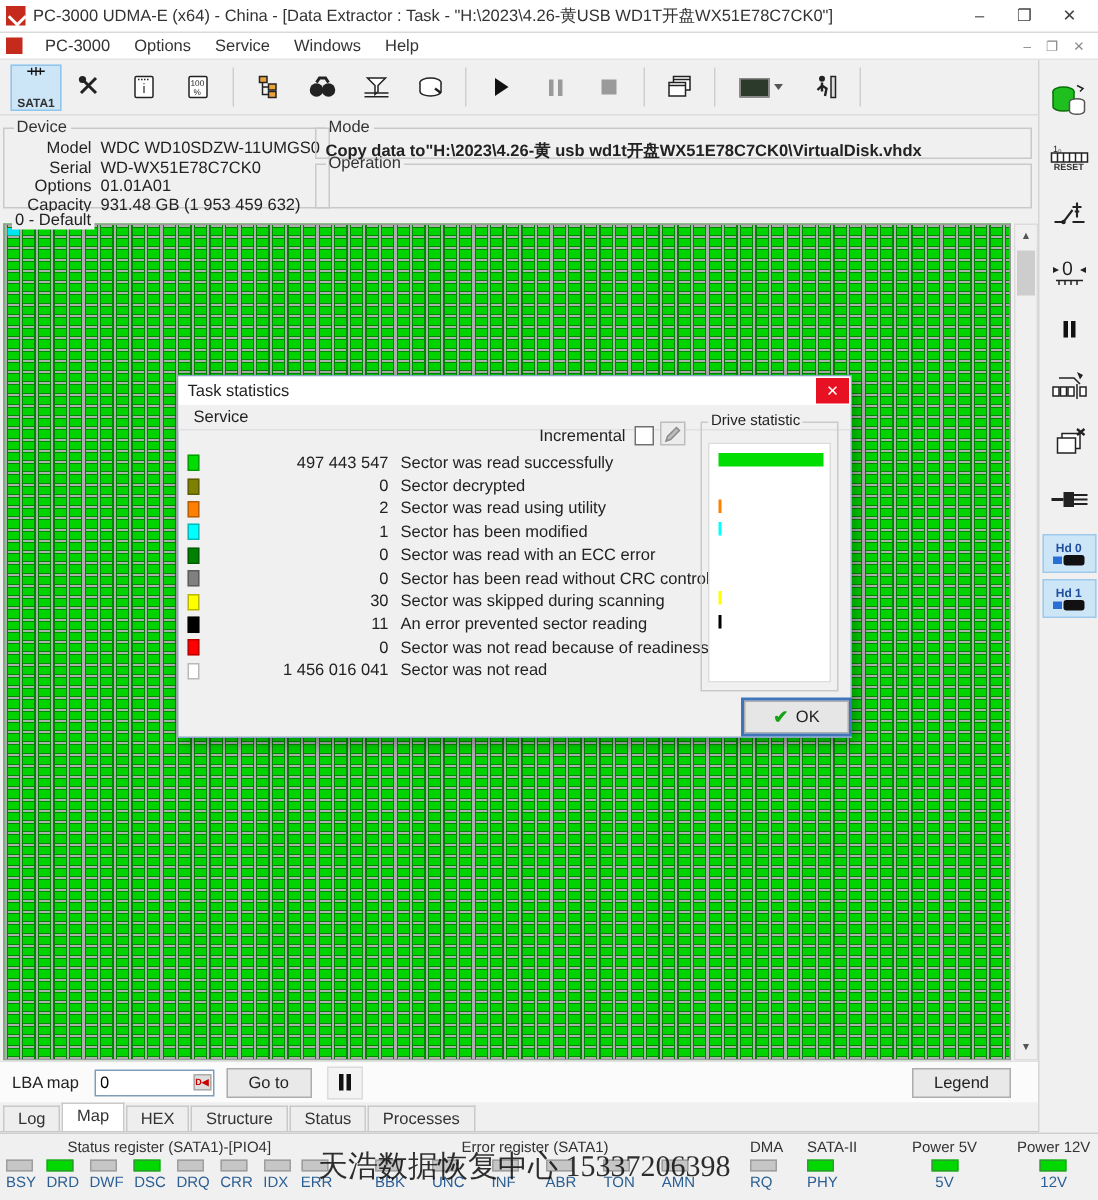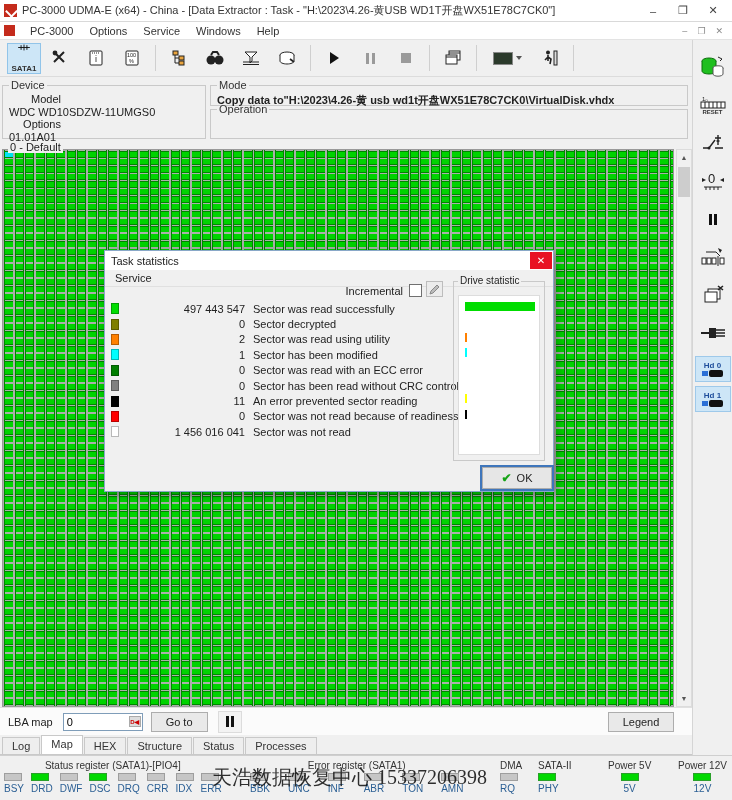--- a/index.html
+++ b/index.html
@@ -41,21 +41,21 @@
   .hd-btn { width:36px; height:26px; margin-bottom:4px; background:#cde6f7; border:1px solid #9ec9ea; display:flex; flex-direction:column; align-items:center; justify-content:center; }
   .hd-text { font-size:8px; font-weight:bold; color:#1f4e9c; }
   .hd-ic { width:22px; height:7px; position:relative; }
   .hd-ic .plug { position:absolute; left:0; top:1px; width:6px; height:5px; background:#2a6fd6; }
   .hd-ic .body { position:absolute; left:7px; top:0; width:14px; height:7px; background:#111; border-radius:2px; }
 
   
   fieldset { border:1px solid #c9c9c9; position:absolute; padding:2px 6px; }
   fieldset legend { font-size:11px; color:#333; padding:0 2px; }
   .device-box { left:2px; top:79px; width:204px; height:60px; }
-  .dev-row { display:flex; line-height:12.5px;flex-direction:column; }
+  .dev-row { display:flex; line-height:12.5px; }
   .dev-label { width:52px; text-align:right; margin-right:6px; color:#222; }
   .dev-value { white-space:nowrap; }
   .mode-box { left:210px; top:79px; width:478px; height:27px; }
   .mode-text { font-weight:bold; font-size:11px; white-space:nowrap; overflow:hidden; }
   .oper-box { left:210px; top:103px; width:478px; height:36px; }
 
   
   .map-wrap { position:absolute; left:2px; top:141px; width:688px; height:566px; }
   .map-group-label { position:absolute; left:6px; top:0; font-size:11px; color:#222; background:#f0f0f0; z-index:2; padding:0 2px; }
   .map-grid { position:absolute; left:0; top:8px; width:672px; height:558px; background-color:#00d300;
@@ -93,21 +93,21 @@
   .ledgroup { position:absolute; top:4px; }
   .lg-title { font-size:10px; color:#333; margin-bottom:2px; white-space:nowrap; }
   .led-row { display:flex; }
   .led-item { display:flex; flex-direction:column; align-items:flex-start; }
   .led { width:18px; height:8px; background:#c6c6c6; border:1px solid #9e9e9e; margin-bottom:2px; }
   .led.on { background:#00d800; border-color:#2aa02a; }
   .led-label { font-size:10px; color:#2b5f94; }
   .watermark { position:absolute; left:212px; top:8px; font-size:20px; color:rgba(10,10,10,0.85); white-space:nowrap; z-index:5; font-family:"Liberation Serif", serif; }
 
   
-  .dialog { position:absolute; left:104px; top:250px; width:450px; height:242px; background:#f0f0f0; border:1px solid #89a8c8; box-shadow:3px 3px 10px rgba(0,0,0,0.35); z-index:10; }
+  .dialog { position:absolute; left:118px; top:250px; width:450px; height:242px; background:#f0f0f0; border:1px solid #89a8c8; box-shadow:3px 3px 10px rgba(0,0,0,0.35); z-index:10; }
   .dlg-titlebar { height:19px; background:#fff; display:flex; align-items:center; padding-left:6px; }
   .dlg-title { font-size:11px; color:#222; flex:1; }
   .dlg-close { width:22px; height:17px; background:#e81123; color:#fff; display:flex; align-items:center; justify-content:center; font-size:10px; margin-right:1px; }
   .dlg-menubar { height:17px; background:#f0f0f0; border-bottom:1px solid #e0e0e0; display:flex; align-items:center; padding-left:6px; }
   .dlg-menu-item { padding:0 4px; color:#222; }
   .incr-row { position:absolute; right:110px; top:30px; display:flex; align-items:flex-end; }
   .incr-label { margin-right:6px; }
   .checkbox { width:13px; height:13px; background:#fff; border:1px solid #707070; margin-right:4px; }
   .pencil-btn { width:17px; height:16px; background:#ececec; border:1px solid #bdbdbd; display:flex; align-items:center; justify-content:center; }
   .stats { position:absolute; left:4px; top:50px; width:336px; }
@@ -244,20 +244,24 @@
     <div class="tb-sep"></div>
   </div>
 
   <fieldset class="device-box">
     <legend>Device</legend>
     <div class="dev-row">
       <span class="dev-label">Model</span>
       <span class="dev-value">WDC WD10SDZW-11UMGS0</span>
     </div>
     <div class="dev-row">
+      <span class="dev-label">Serial</span>
+      <span class="dev-value">WD-WX51E78C7CK0</span>
+    </div>
+    <div class="dev-row">
       <span class="dev-label">Options</span>
       <span class="dev-value">01.01A01</span>
     </div>
     <div class="dev-row">
       <span class="dev-label">Capacity</span>
       <span class="dev-value">931.48 GB (1 953 459 632)</span>
     </div>
   </fieldset>
 
   <fieldset class="mode-box">
@@ -520,20 +524,25 @@
           <span class="chip" style="background: rgb(0, 127, 0);"></span>
           <span class="count">0</span>
           <span class="desc">Sector was read with an ECC error</span>
         </div>
       <div class="stat-row">
           <span class="chip" style="background: rgb(128, 128, 128);"></span>
           <span class="count">0</span>
           <span class="desc">Sector has been read without CRC control</span>
         </div>
       <div class="stat-row">
+          <span class="chip" style="background: rgb(255, 255, 0);"></span>
+          <span class="count">30</span>
+          <span class="desc">Sector was skipped during scanning</span>
+        </div>
+      <div class="stat-row">
           <span class="chip" style="background: rgb(0, 0, 0);"></span>
           <span class="count">11</span>
           <span class="desc">An error prevented sector reading</span>
         </div>
       <div class="stat-row">
           <span class="chip" style="background: rgb(255, 0, 0);"></span>
           <span class="count">0</span>
           <span class="desc">Sector was not read because of readiness loss</span>
         </div>
       <div class="stat-row">

